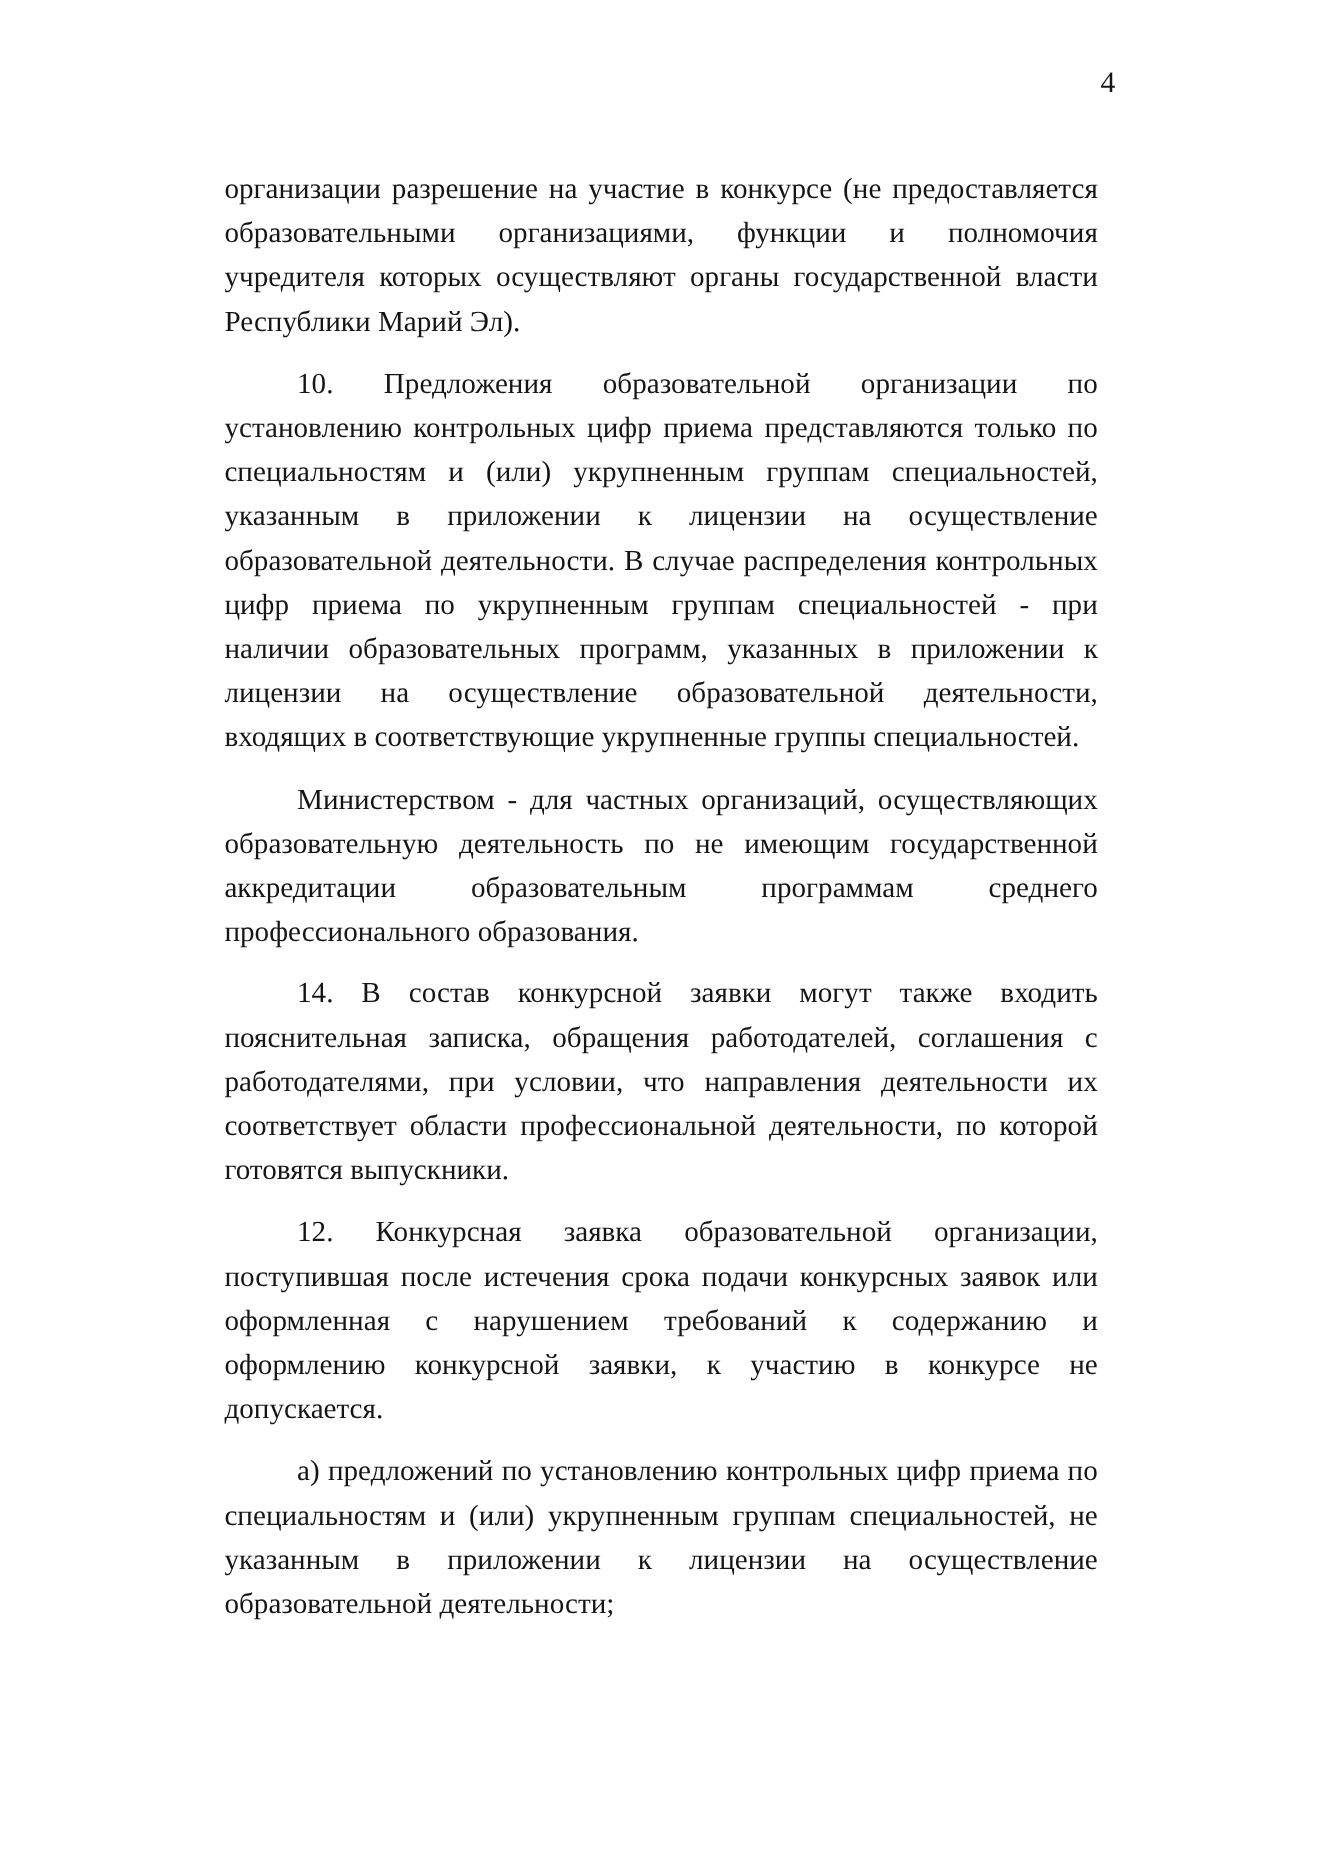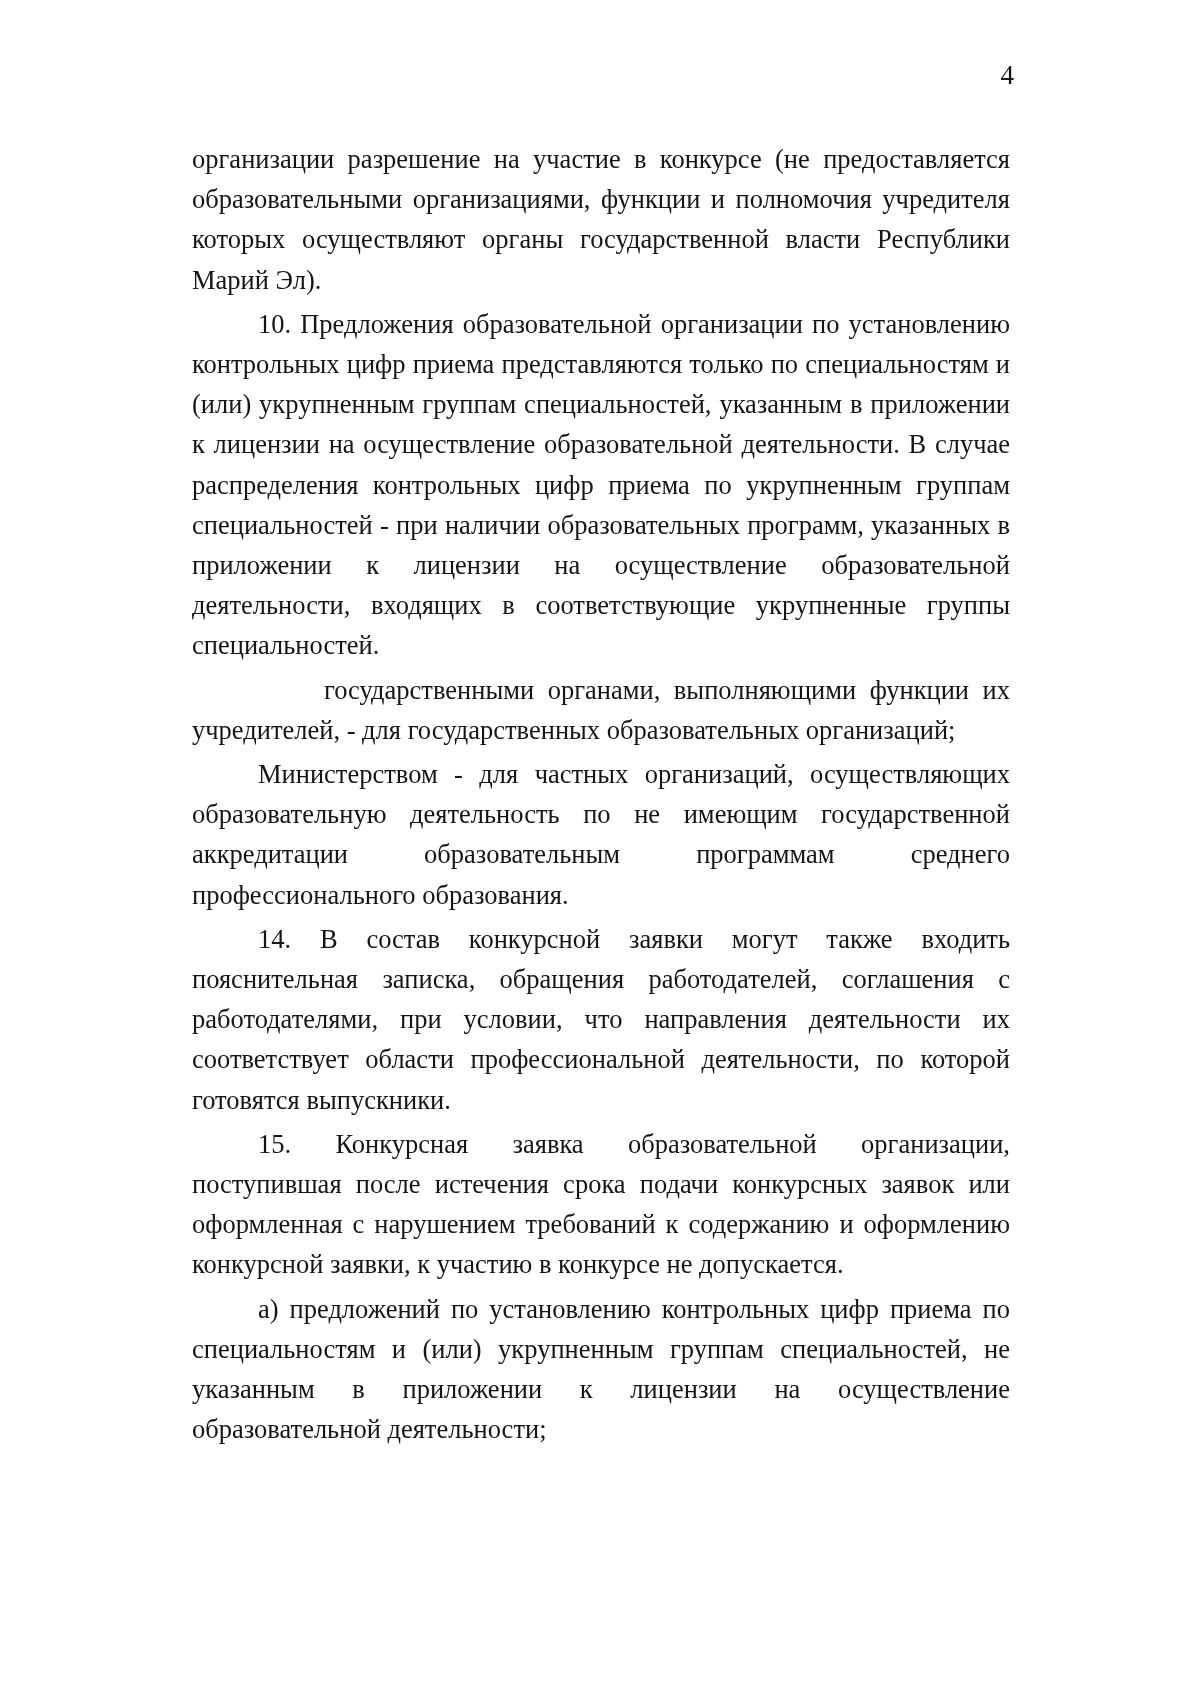--- a/index.html
+++ b/index.html
@@ -29,21 +29,21 @@
     position: absolute;
     top: 135px;
     left: 188px;
     width: 826px;
     font-size: 26.5px;
     line-height: 40.2px;
     text-align: justify;
     color: #151515;
   }
   .body-text p {
-    margin: 4px;
+    margin: 16px;
     text-indent: 66px;
     text-align: justify;
     text-justify: inter-word;
   }
   .body-text p.noindent {
     text-indent: 0;
   }
   .body-text p.deep-indent {
     text-indent: 132px;
   }
@@ -55,26 +55,25 @@
 
   <div class="page-number">4</div>
 
   <div class="body-text">
 
     <p class="noindent">организации разрешение на участие в конкурсе (не предоставляется образовательными организациями, функции и полномочия учредителя которых осуществляют органы государственной власти Республики Марий Эл).</p>
 
     <p>10. Предложения образовательной организации по установлению контрольных цифр приема представляются только по специальностям и (или) укрупненным группам специальностей, указанным в приложении к лицензии на осуществление образовательной деятельности. В случае распределения контрольных цифр приема по укрупненным группам специальностей - при наличии образовательных программ, указанных в приложении к лицензии на осуществление образовательной деятельности, входящих в соответствующие укрупненные группы специальностей.</p>
 
 
-    <p class="deep-indent">государственными органами, выполняющими функции их учредителей, - для государственных образовательных организаций;</p>
 
     <p>Министерством - для частных организаций, осуществляющих образовательную деятельность по не имеющим государственной аккредитации образовательным программам среднего профессионального образования.</p>
 
     <p>14. В состав конкурсной заявки могут также входить пояснительная записка, обращения работодателей, соглашения с работодателями, при условии, что направления деятельности их соответствует области профессиональной деятельности, по которой готовятся выпускники.</p>
 
-    <p>15. Конкурсная заявка образовательной организации, поступившая после истечения срока подачи конкурсных заявок или оформленная с нарушением требований к содержанию и оформлению конкурсной заявки, к участию в конкурсе не допускается.</p>
+    <p>12. Конкурсная заявка образовательной организации, поступившая после истечения срока подачи конкурсных заявок или оформленная с нарушением требований к содержанию и оформлению конкурсной заявки, к участию в конкурсе не допускается.</p>
 
 
     <p>а) предложений по установлению контрольных цифр приема по специальностям и (или) укрупненным группам специальностей, не указанным в приложении к лицензии на осуществление образовательной деятельности;</p>
 
   </div>
 
 </div>
 
 </body></html>

